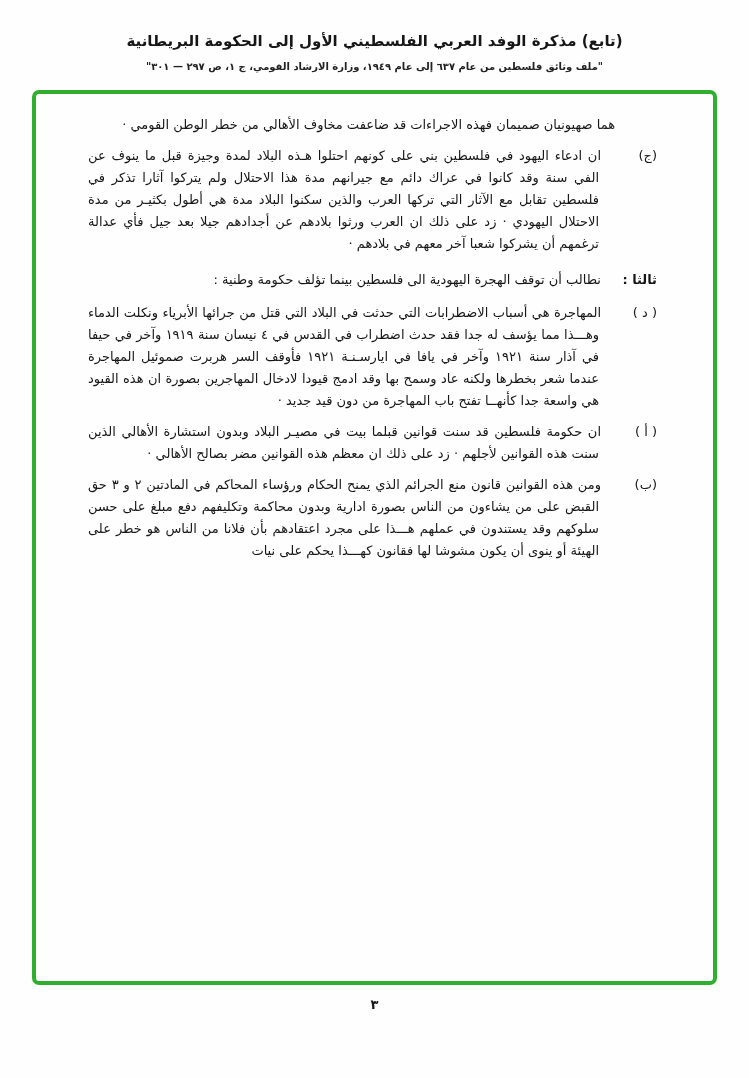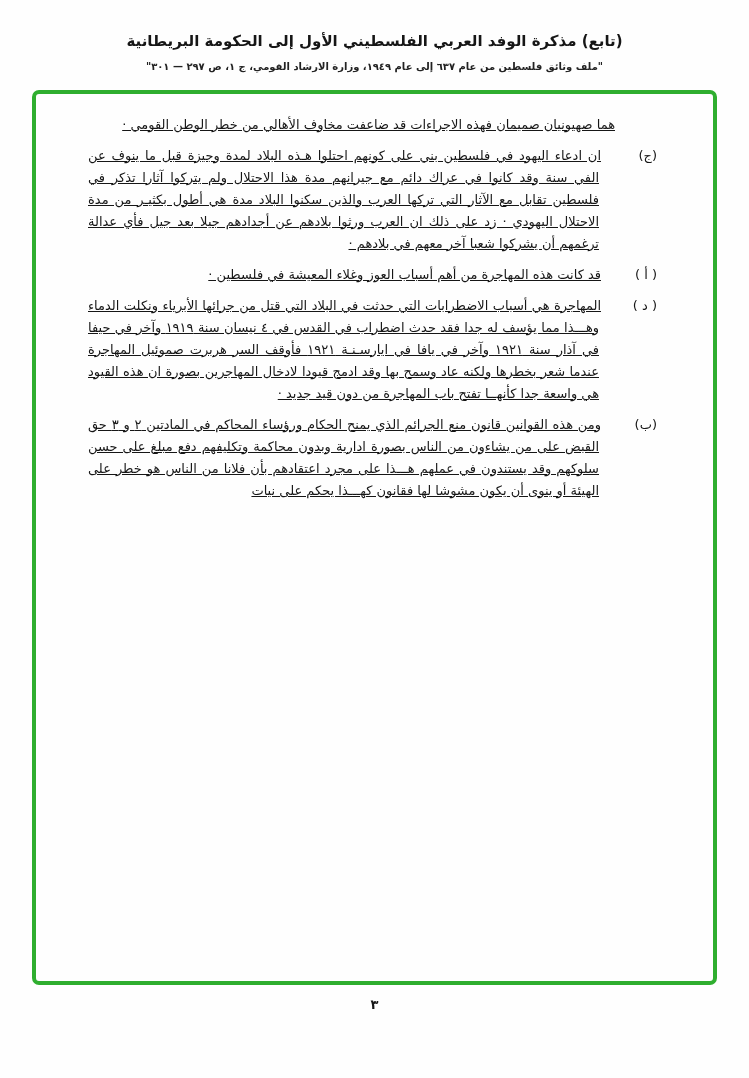--- a/index.html
+++ b/index.html
@@ -51,21 +51,20 @@
     padding: 20px 56px 16px 50px;
     font-size: 13px;
     line-height: 22px;
     text-align: justify;
     text-justify: inter-word;
   }
   .para {
     margin: 0 0 9px 2px;
     padding-right: 58px;
     text-indent: -58px;
-    text-decoration: underline;
   }
   .para .marker {
     display: inline-block;
     width: 50px;
     text-indent: 0;
     margin-left: 6px;
     white-space: nowrap;
   }
   .para.heading {
     margin-top: 14px;
@@ -93,21 +92,22 @@
   <div class="doc-header">
     <div class="doc-title">(تابع) مذكرة الوفد العربي الفلسطيني الأول إلى الحكومة البريطانية</div>
     <div class="doc-source">"ملف وثائق فلسطين من عام ٦٣٧ إلى عام ١٩٤٩، وزارة الارشاد القومي، ج ١، ص ٢٩٧ — ٣٠١"</div>
   </div>
 
   <div class="doc-frame">
     <div class="doc-body">
 
     <div class="para continuation"><span>هما صهيونيان صميمان فهذه الاجراءات قد ضاعفت مخاوف الأهالي من خطر الوطن القومي ·</span></div>
         <div class="para item"><span class="marker">(ج)</span><span>ان ادعاء اليهود في فلسطين بني على كونهم احتلوا هـذه البلاد لمدة وجيزة قبل ما ينوف عن الفي سنة وقد كانوا في عراك دائم مع جيرانهم مدة هذا الاحتلال ولم يتركوا آثارا تذكر في فلسطين تقابل مع الآثار التي تركها العرب والذين سكنوا البلاد مدة هي أطول بكثيـر من مدة الاحتلال اليهودي · زد على ذلك ان العرب ورثوا بلادهم عن أجدادهم جيلا بعد جيل فأي عدالة ترغمهم أن يشركوا شعبا آخر معهم في بلادهم ·</span></div>
-        <div class="para item"><span class="marker">( أ )</span><span>قد كانت هذه المهاجرة من أهم أسباب العوز وغلاء المعيشة في فلسطين ·</span></div>
+        <div class="para heading"><span class="marker">ثالثا :</span><span>نطالب أن توقف الهجرة اليهودية الى فلسطين بينما تؤلف حكومة وطنية :</span></div>
         <div class="para item"><span class="marker">( د )</span><span>المهاجرة هي أسباب الاضطرابات التي حدثت في البلاد التي قتل من جرائها الأبرياء ونكلت الدماء وهـــذا مما يؤسف له جدا فقد حدث اضطراب في القدس في ٤ نيسان سنة ١٩١٩ وآخر في حيفا في آذار سنة ١٩٢١ وآخر في يافا في ايارسـنـة ١٩٢١ فأوقف السر هربرت صموئيل المهاجرة عندما شعر بخطرها ولكنه عاد وسمح بها وقد ادمج قيودا لادخال المهاجرين بصورة ان هذه القيود هي واسعة جدا كأنهــا تفتح باب المهاجرة من دون قيد جديد ·</span></div>
+        <div class="para item"><span class="marker">( أ )</span><span>ان حكومة فلسطين قد سنت قوانين قبلما بيت في مصيـر البلاد وبدون استشارة الأهالي الذين سنت هذه القوانين لأجلهم · زد على ذلك ان معظم هذه القوانين مضر بصالح الأهالي ·</span></div>
         <div class="para item"><span class="marker">(ب)</span><span>ومن هذه القوانين قانون منع الجرائم الذي يمنح الحكام ورؤساء المحاكم في المادتين ٢ و ٣ حق القبض على من يشاءون من الناس بصورة ادارية وبدون محاكمة وتكليفهم دفع مبلغ على حسن سلوكهم وقد يستندون في عملهم هـــذا على مجرد اعتقادهم بأن فلانا من الناس هو خطر على الهيئة أو ينوى أن يكون مشوشا لها فقانون كهـــذا يحكم على نيات</span></div>
       </div>
   </div>
 
   <div class="page-number">٣</div>
 
 </div>
 
 </body></html>

